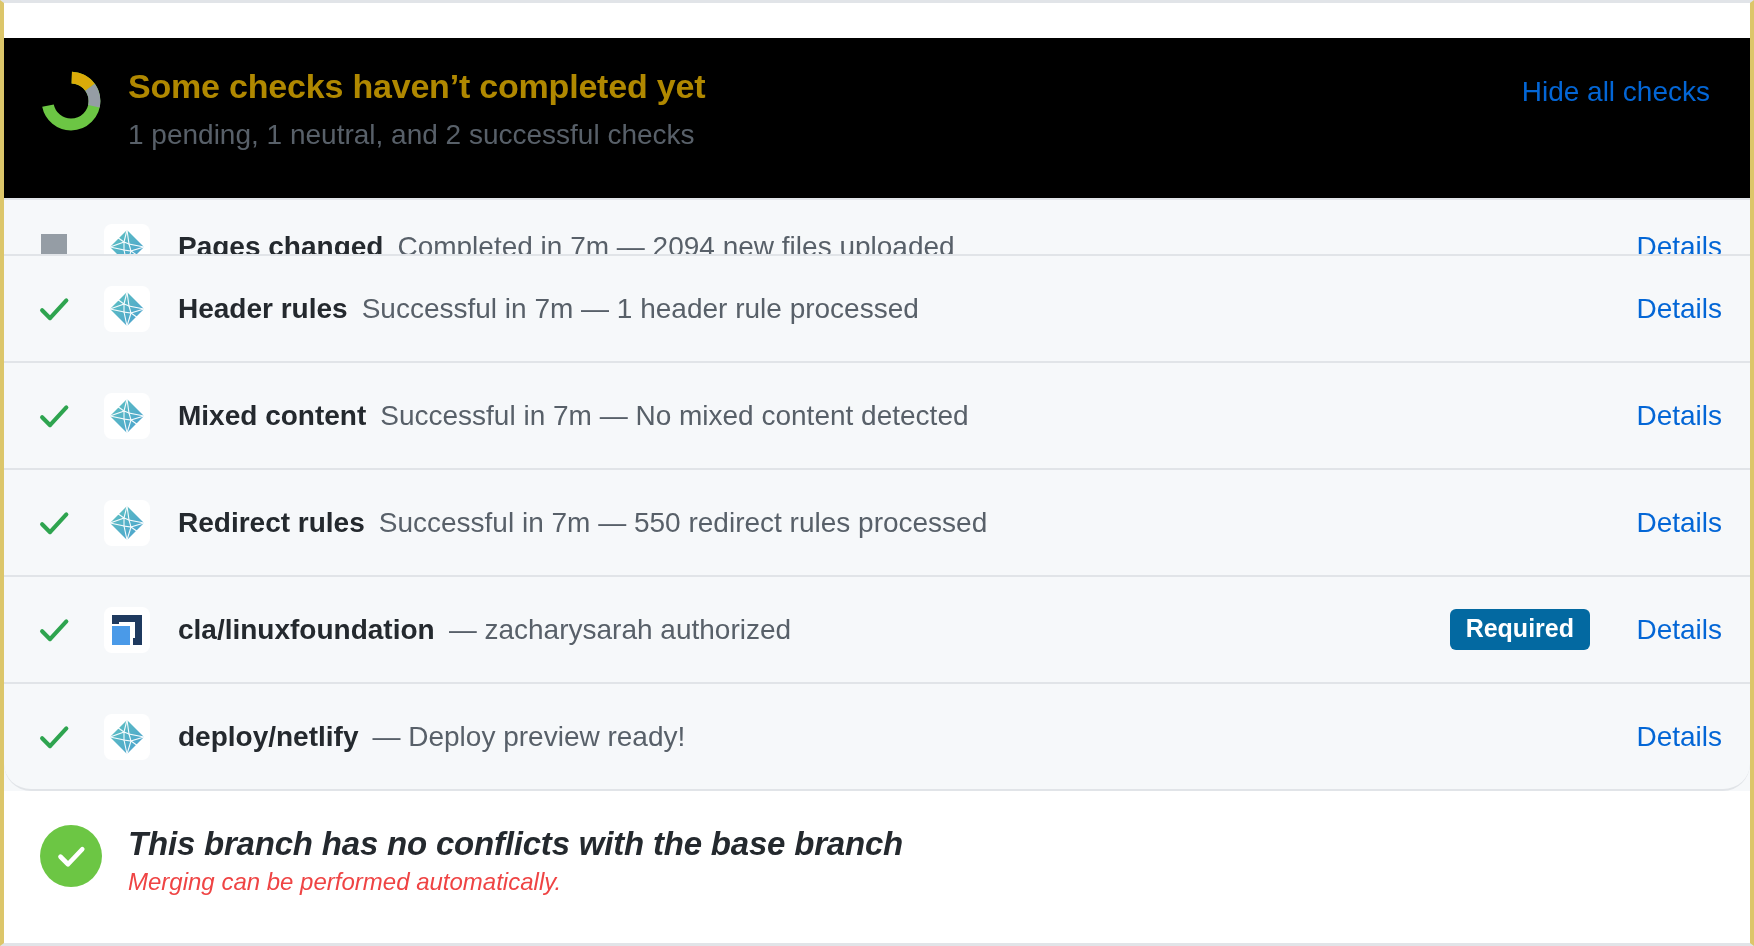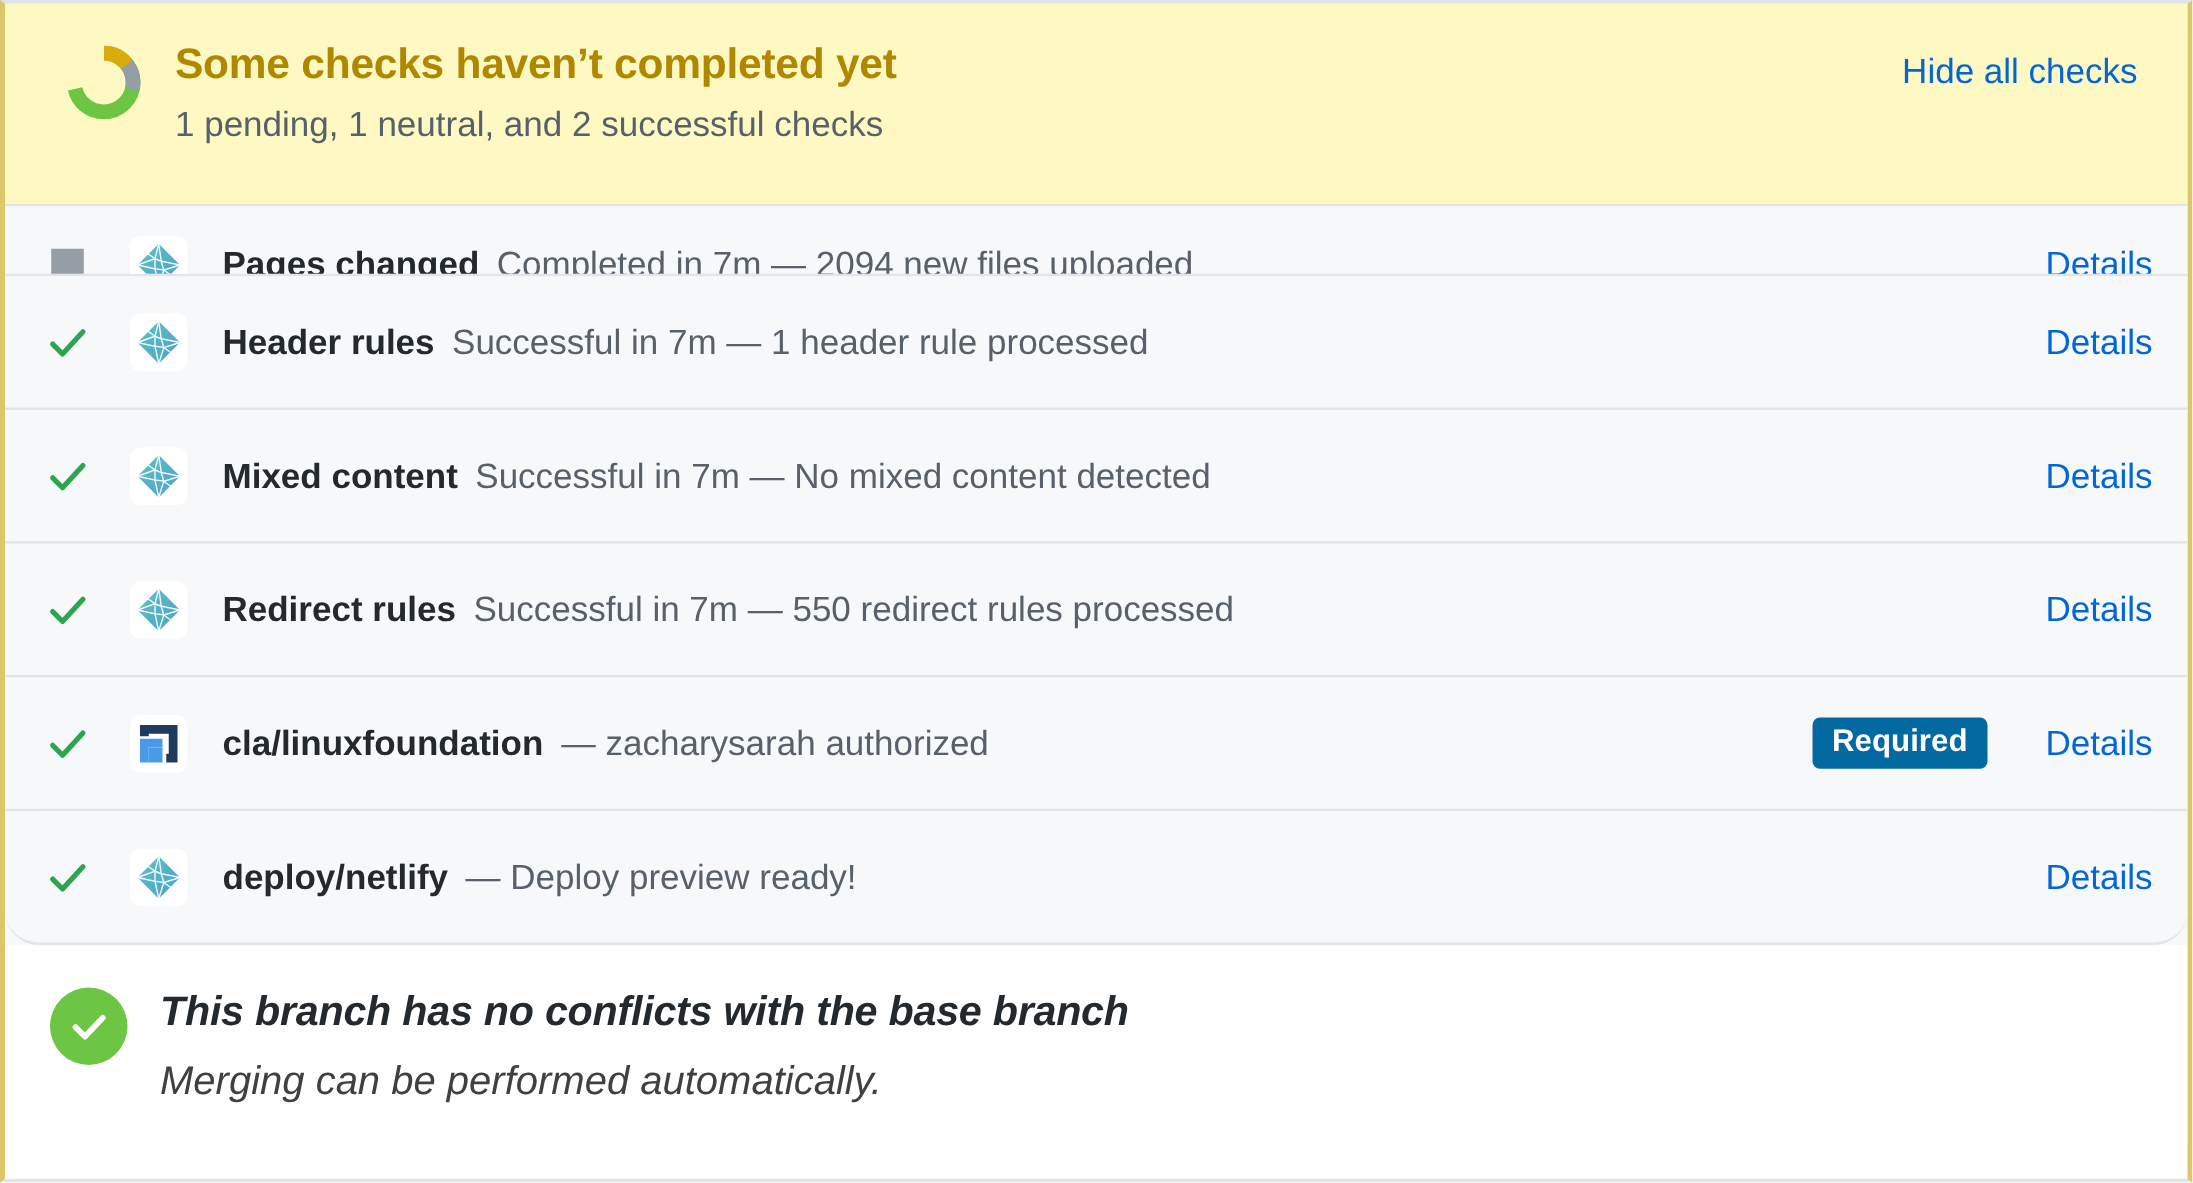--- a/index.html
+++ b/index.html
@@ -23,24 +23,25 @@
     border-left: 4px solid #dcc66a;
     border-right: 4px solid #dcc66a;
     border-bottom: 3px solid #e1e4e8;
     overflow: hidden;
   }
 
   
   .checks-header {
     display: flex;
     align-items: flex-start;
-    background: #fef9c3;
-    padding: 26px 28px 22px 48px;
+    background: #000000;
+    padding: 26px 28px 22px 36px;
     height: 160px;
     position: relative;
+    margin-top: 35px;
   }
 
   .donut-wrap {
     flex: 0 0 auto;
     width: 62px;
     height: 62px;
     margin-top: 6px;
     margin-right: 26px;
   }
 
@@ -213,23 +214,23 @@
 
   .merge-title {
     font-size: 33px;
     font-weight: bold;
     color: #24292e;
     line-height: 1.2;
     letter-spacing: -0.2px;
   }
 
   .merge-sub {
-    font-size: 32px;
-    color: #404040;
-    margin-top: 13px;
+    font-size: 24px;
+    color: #ef4444;
+    margin-top: 1px;
     line-height: 1.4;
   }
 </style>
 </head>
 <body>
 
 <div class="merge-box">
 
   <div class="checks-header">
 

